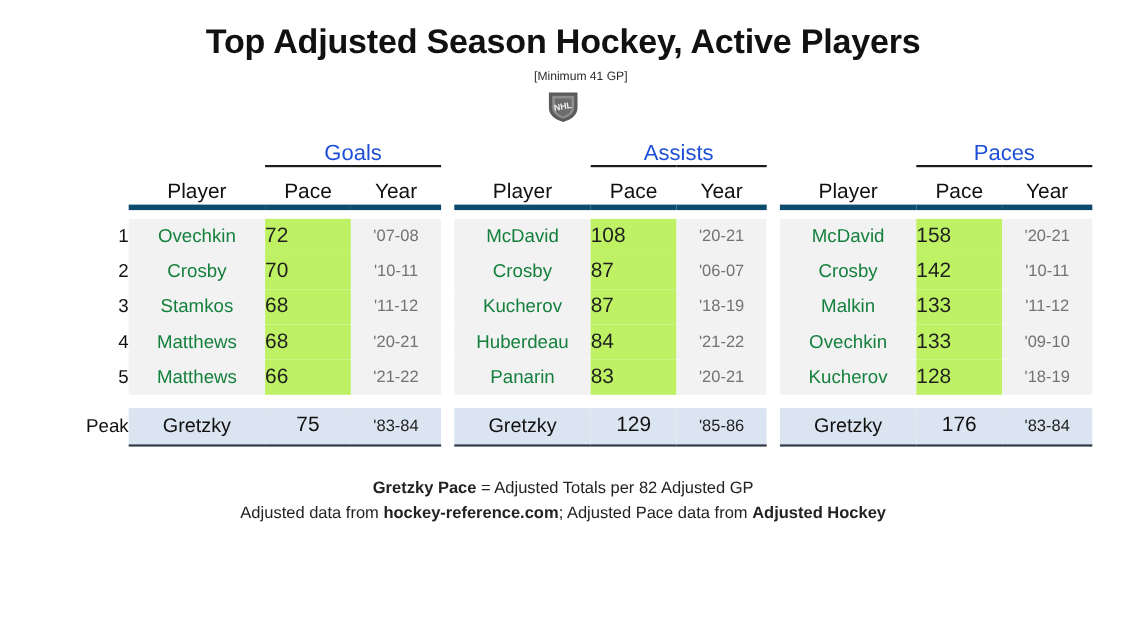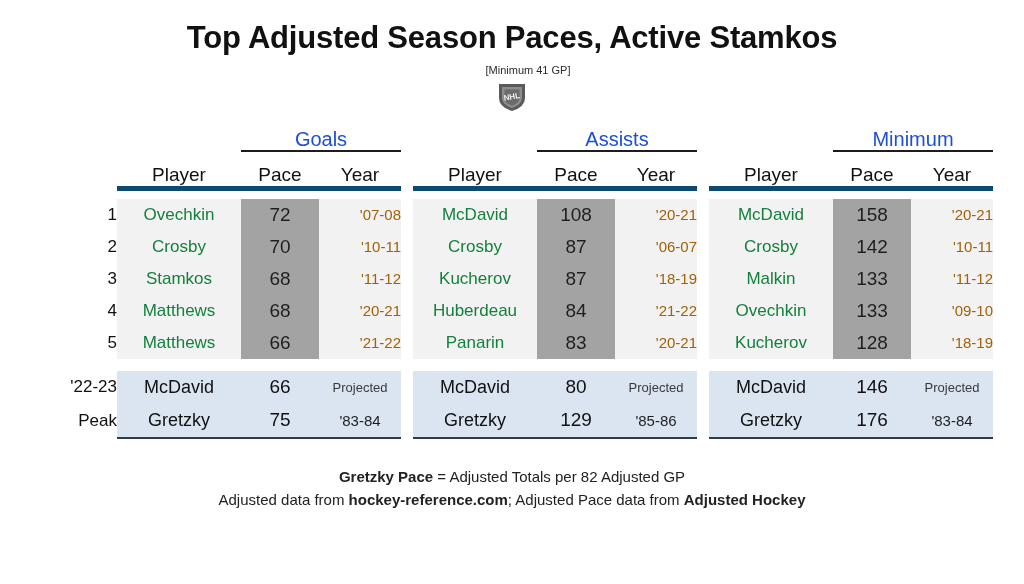--- a/index.html
+++ b/index.html
@@ -110,29 +110,28 @@
   }
   .player-cell {
     text-align: center;
     font-size: 17px;
     color: #15803d;
     background: #f2f2f2;
     padding: 0 6px;
     white-space: nowrap;
   }
   .pace-cell {
-    text-align: center;
     font-size: 19px;
     color: #1f1f1f;
-    background: #a3a3a3;
+    background: #bef264;
   }
   .year-cell {
-    text-align: right;
+    text-align: center;
     font-size: 15px;
-    color: #a16207;
+    color: #737373;
     background: #f2f2f2;
   }
 
   
   .gap-cell { background: #ffffff; }
 
   
   .band-gap-row td { height: 12px; background: #ffffff; }
 
   
@@ -186,21 +185,21 @@
     font-size: 15px;
     color: #222;
   }
   .foot-line b { font-weight: bold; }
 </style>
 </head>
 <body>
 
 <div class="sheet">
 
-  <div class="title">Top Adjusted Season Paces, Active Stamkos</div>
+  <div class="title">Top Adjusted Season Hockey, Active Players</div>
   <div class="subtitle">[Minimum 41 GP]</div>
 
   <div class="logo-wrap">
     <svg class="nhl-shield" width="34" height="34" viewBox="0 0 34 34" aria-hidden="true">
       <path d="M4 4 H30 L30 18 Q30 27 17 31 Q4 27 4 18 Z" fill="#5a5a5a"></path>
       <path d="M7 7 H27 L27 18 Q27 24.5 17 28 Q7 24.5 7 18 Z" fill="#8d8d8d"></path>
       <path d="M9.5 9.5 H24.5 L24.5 18 Q24.5 23 17 25.8 Q9.5 23 9.5 18 Z" fill="#6b6b6b"></path>
       <text x="17" y="19.4" text-anchor="middle" font-family="Liberation Sans, sans-serif" font-size="8" font-weight="bold" fill="#efefef" transform="rotate(-10 17 18)">NHL</text>
     </svg>
   </div>
@@ -224,21 +223,21 @@
     <tbody>
         <tr class="grp-row">
       <td></td>
       <td></td>
       <td class="grp-label" colspan="2">Goals</td>
       <td class="gap-cell"></td>
       <td></td>
       <td class="grp-label" colspan="2">Assists</td>
       <td class="gap-cell"></td>
       <td></td>
-      <td class="grp-label" colspan="2">Minimum</td>
+      <td class="grp-label" colspan="2">Paces</td>
     </tr>
 
     <tr class="hdr-row">
       <td></td>
 
       <td class="hdr-cell hdr-player">Player</td>
       <td class="hdr-cell">Pace</td>
       <td class="hdr-cell">Year</td>
 
       <td class="gap-cell"></td>
@@ -330,34 +329,20 @@
       <td class="gap-cell"></td>
       <td class="player-cell">Kucherov</td>
       <td class="pace-cell">128</td>
       <td class="year-cell">'18-19</td>
     </tr>
 
     <tr class="band-gap-row">
       <td colspan="12"></td>
     </tr>
 
-    <tr class="hl-row">
-      <td class="hl-rank">'22-23</td>
-      <td class="hl-player">McDavid</td>
-      <td class="hl-pace">66</td>
-      <td class="hl-year small">Projected</td>
-      <td class="gap-cell"></td>
-      <td class="hl-player">McDavid</td>
-      <td class="hl-pace">80</td>
-      <td class="hl-year small">Projected</td>
-      <td class="gap-cell"></td>
-      <td class="hl-player">McDavid</td>
-      <td class="hl-pace">146</td>
-      <td class="hl-year small">Projected</td>
-    </tr>
 
     <tr class="hl-row last">
       <td class="hl-rank">Peak</td>
       <td class="hl-player">Gretzky</td>
       <td class="hl-pace">75</td>
       <td class="hl-year">'83-84</td>
       <td class="gap-cell"></td>
       <td class="hl-player">Gretzky</td>
       <td class="hl-pace">129</td>
       <td class="hl-year">'85-86</td>

